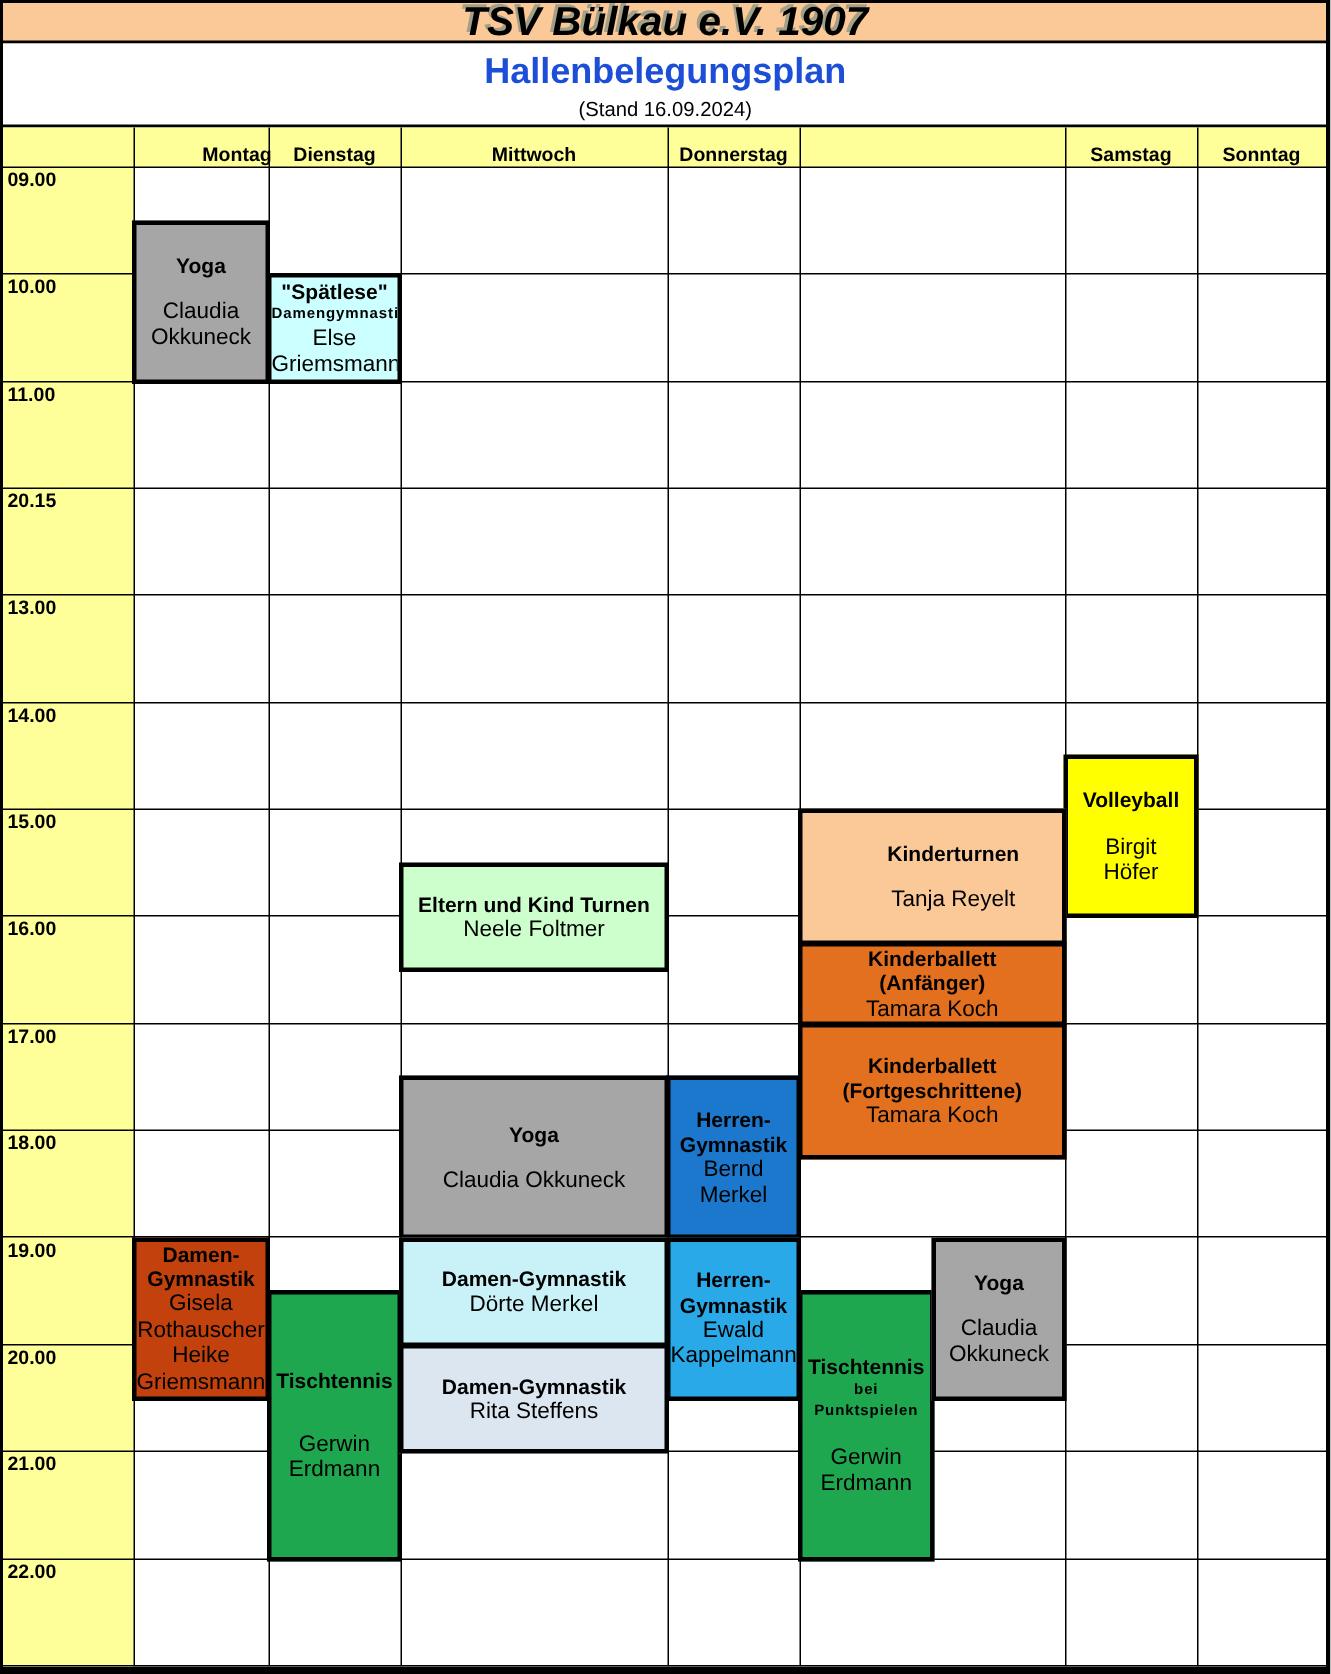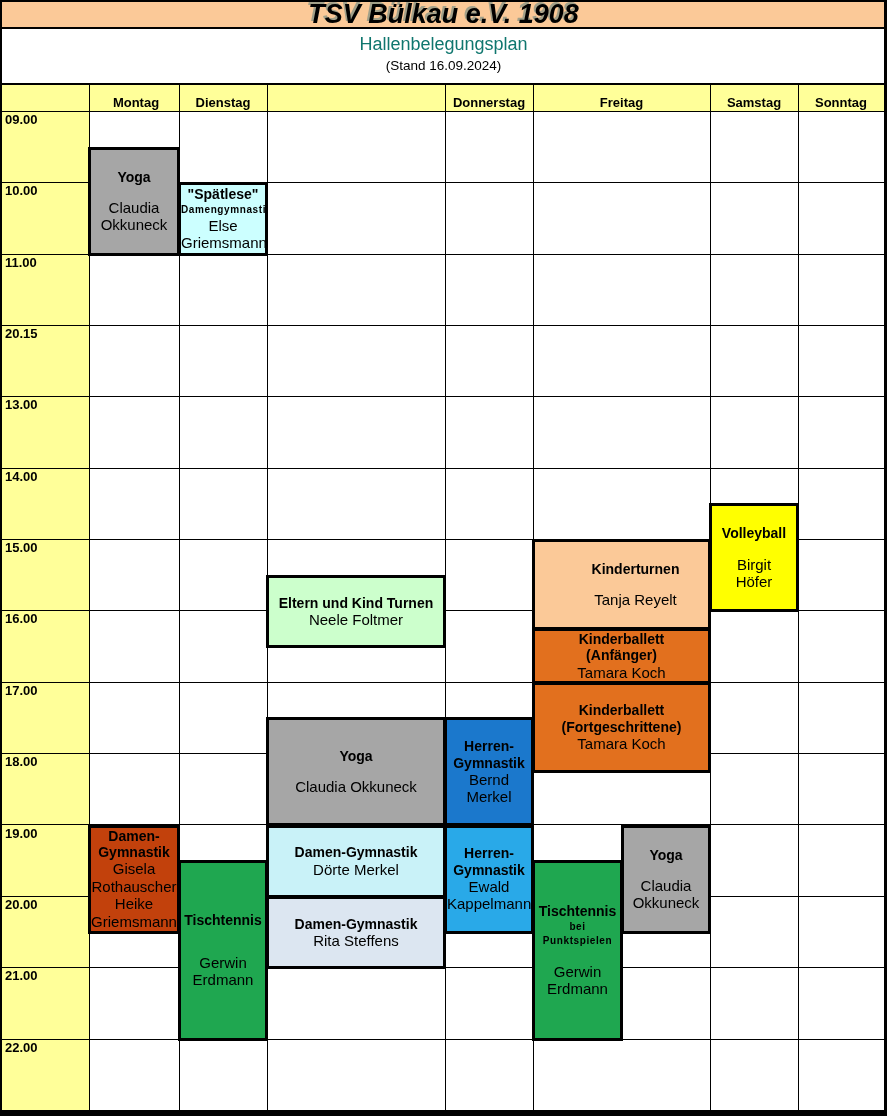--- a/index.html
+++ b/index.html
@@ -6,21 +6,21 @@
   .frame{position:relative;width:887px;height:1116px;box-sizing:border-box;
          border:2px solid #000;border-right-width:3px;border-bottom-width:5px;
          background:#fff;overflow:hidden;}
   .title-bar{position:absolute;left:0;top:0;width:883px;height:27px;box-sizing:border-box;
              border-bottom:2px solid #000;background:#FBC998;
              display:flex;align-items:center;justify-content:center;}
   .club-name{font-size:27px;font-weight:bold;font-style:italic;color:#000;
              text-shadow:-2px -2px 0 rgba(90,125,125,0.55);white-space:nowrap;}
   .subtitle-band{position:absolute;left:0;top:27px;width:883px;height:56px;box-sizing:border-box;
                  border-bottom:2px solid #000;background:#fff;text-align:center;}
-  .plan-title{margin-top:5px;font-size:18px;font-weight:normal;color:#0f766e;}
+  .plan-title{margin-top:5px;font-size:24px;font-weight:bold;color:#1d4ed8;}
   .plan-date{margin-top:3px;font-size:13.5px;color:#000;}
   .grid{position:absolute;left:0;top:83px;width:883px;height:1027px;}
   .header-row{position:absolute;left:0;top:0;width:883px;height:27px;background:#FFFF99;
               box-sizing:border-box;border-bottom:1px solid #000;}
   .day-cell{position:absolute;top:0;height:27px;box-sizing:border-box;
             display:flex;align-items:flex-end;justify-content:center;
             font-weight:bold;font-size:13px;padding-bottom:2px;color:#000;}
   .body{position:absolute;left:0;top:27px;width:883px;height:999px;}
   .time-col{position:absolute;left:0;top:0;width:87px;height:100%;background:#FFFF99;}
   .hour-row{position:absolute;left:0;width:883px;box-sizing:border-box;border-bottom:1px solid #000;}
@@ -35,32 +35,32 @@
   .ln.name{font-size:15px;line-height:1.16;}
   .ln.small{font-weight:bold;font-size:10px;letter-spacing:0.6px;line-height:1.45;}
   .ln.gap{height:14px;}
   .ln.biggap{height:26px;}
 </style>
 </head>
 <body>
 
 <div class="frame">
   <div class="title-bar">
-    <span class="club-name">TSV Bülkau e.V. 1908</span>
+    <span class="club-name">TSV Bülkau e.V. 1907</span>
   </div>
   <div class="subtitle-band">
     <div class="plan-title">Hallenbelegungsplan</div>
     <div class="plan-date">(Stand 16.09.2024)</div>
   </div>
   <div class="grid" id="grid">
     <div class="header-row" id="header-row">
-        <div class="day-cell" style="left: 78px; width: 90px; padding-left: 22px;">Montag</div>
+        <div class="day-cell" style="left: 100px; width: 90px; padding-left: 22px;">Montag</div>
         <div class="day-cell" style="left: 177px; width: 88px;">Dienstag</div>
+        <div class="day-cell" style="left: 265px; width: 178px;">Mittwoch</div>
         <div class="day-cell" style="left: 443px; width: 88px;">Donnerstag</div>
-        <div class="day-cell" style="left: 531px; width: 177px;">Freitag</div>
         <div class="day-cell" style="left: 708px; width: 88px;">Samstag</div>
         <div class="day-cell" style="left: 796px; width: 86px;">Sonntag</div>
       </div>
     <div class="body" id="body">
       <div class="time-col"></div>
     <div class="hour-row" style="top: 0px; height: 71.35px; padding-left: 20px;">
           <span class="hour-label">09.00</span>
         </div>
         <div class="hour-row" style="top: 71.35px; height: 71.35px;">
           <span class="hour-label">10.00</span>

